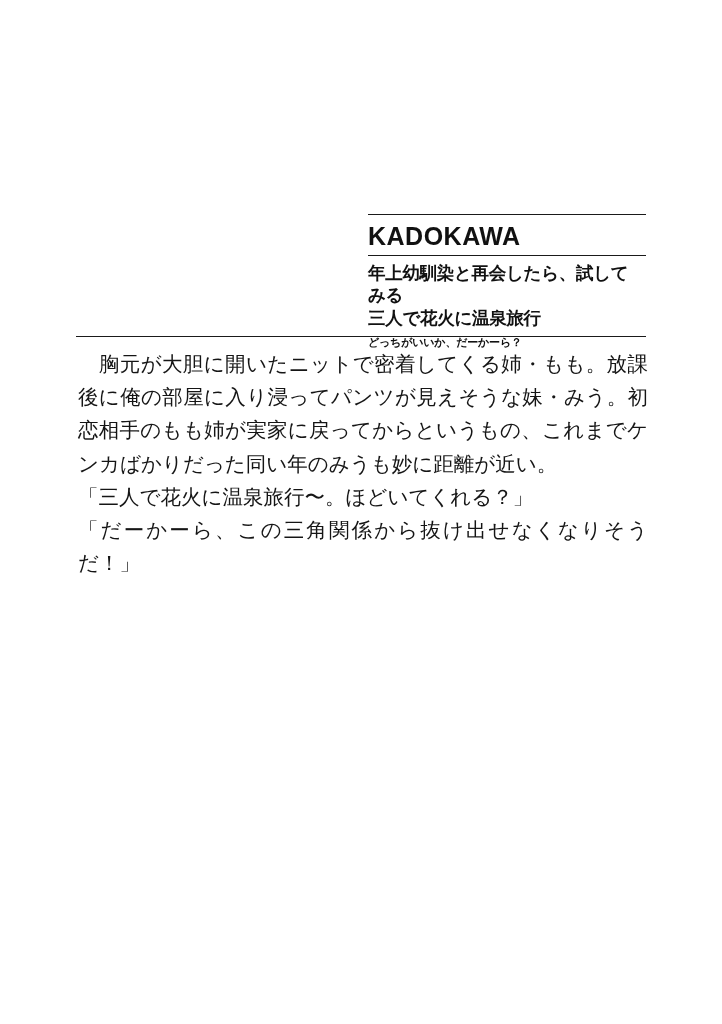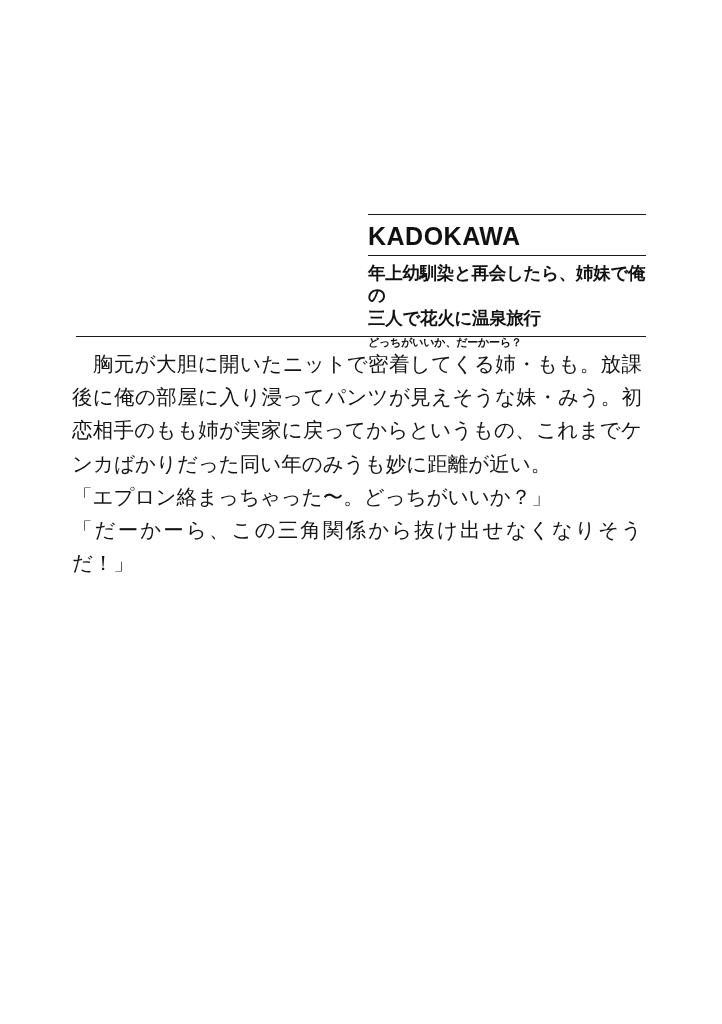--- a/index.html
+++ b/index.html
@@ -77,21 +77,21 @@
     position: absolute;
     left: 76px;
     top: 336px;
     width: 570px;
     border-top: 1.5px solid #1a1a1a;
   }
 
   
   .body-copy {
     position: absolute;
-    left: 72px;
+    left: 78px;
     top: 348px;
     width: 570px;
     font-family: "Liberation Serif", "DejaVu Serif", serif;
     font-size: 20.5px;
     line-height: 1.62;
     color: #151515;
     text-align: justify;
   }
 
   .para {
@@ -102,28 +102,28 @@
 </head>
 <body>
 
 <div class="page">
 
   <div class="masthead">
     <div class="rule-top"></div>
     <div class="publisher">KADOKAWA</div>
     <div class="rule-mid"></div>
     <div class="book-title">
-      <div>年上幼馴染と再会したら、姉妹で俺の</div>
+      <div>年上幼馴染と再会したら、試してみる</div>
       <div>
         <span>三人で花火に温泉旅行</span><span class="subtitle">どっちがいいか、だーかーら？</span>
       </div>
     </div>
   </div>
 
   <div class="page-rule"></div>
 
   <div class="body-copy">
     <p class="para">　胸元が大胆に開いたニットで密着してくる姉・もも。放課後に俺の部屋に入り浸ってパンツが見えそうな妹・みう。初恋相手のもも姉が実家に戻ってからというもの、これまでケンカばかりだった同い年のみうも妙に距離が近い。</p>
-    <p class="para">「エプロン絡まっちゃった〜。どっちがいいか？」</p>
+    <p class="para">「三人で花火に温泉旅行〜。ほどいてくれる？」</p>
     <p class="para">「だーかーら、この三角関係から抜け出せなくなりそうだ！」</p>
   </div>
 
 </div>
 
 </body></html>

